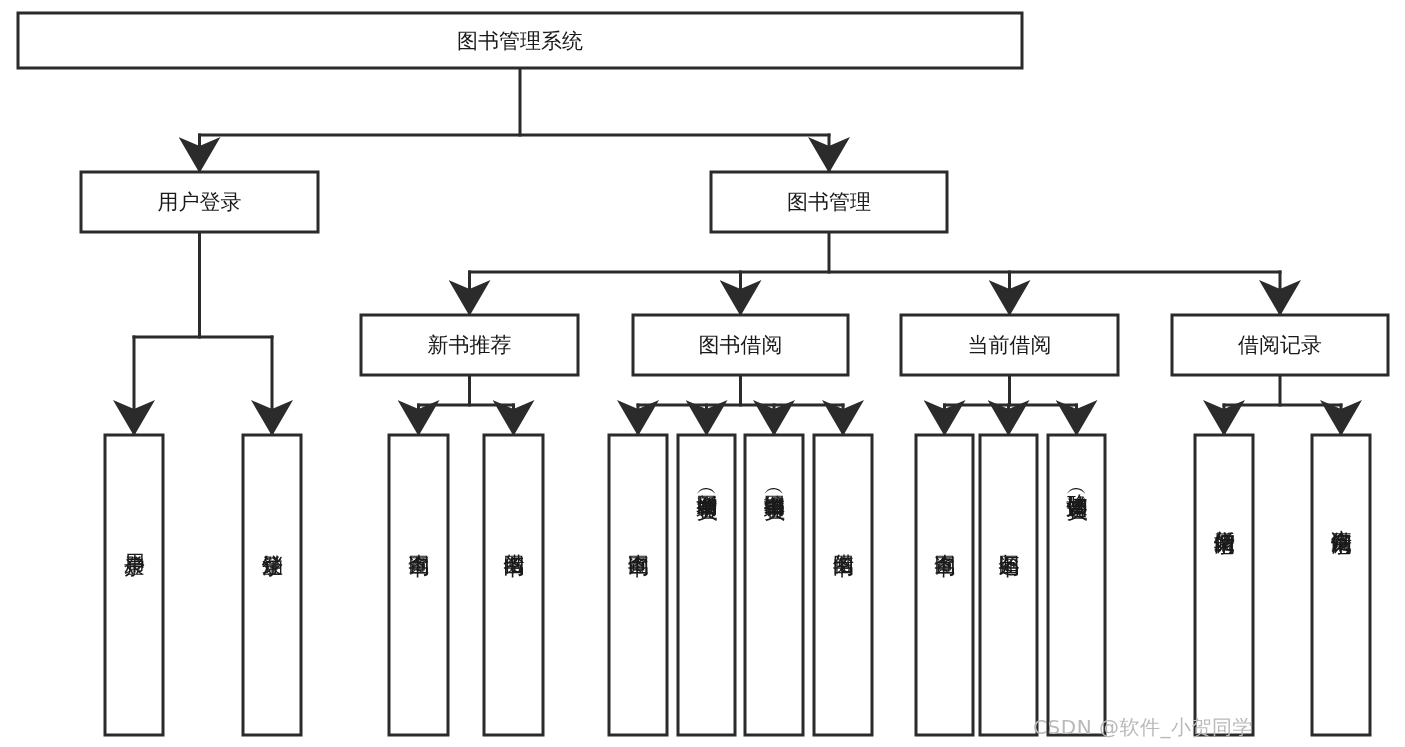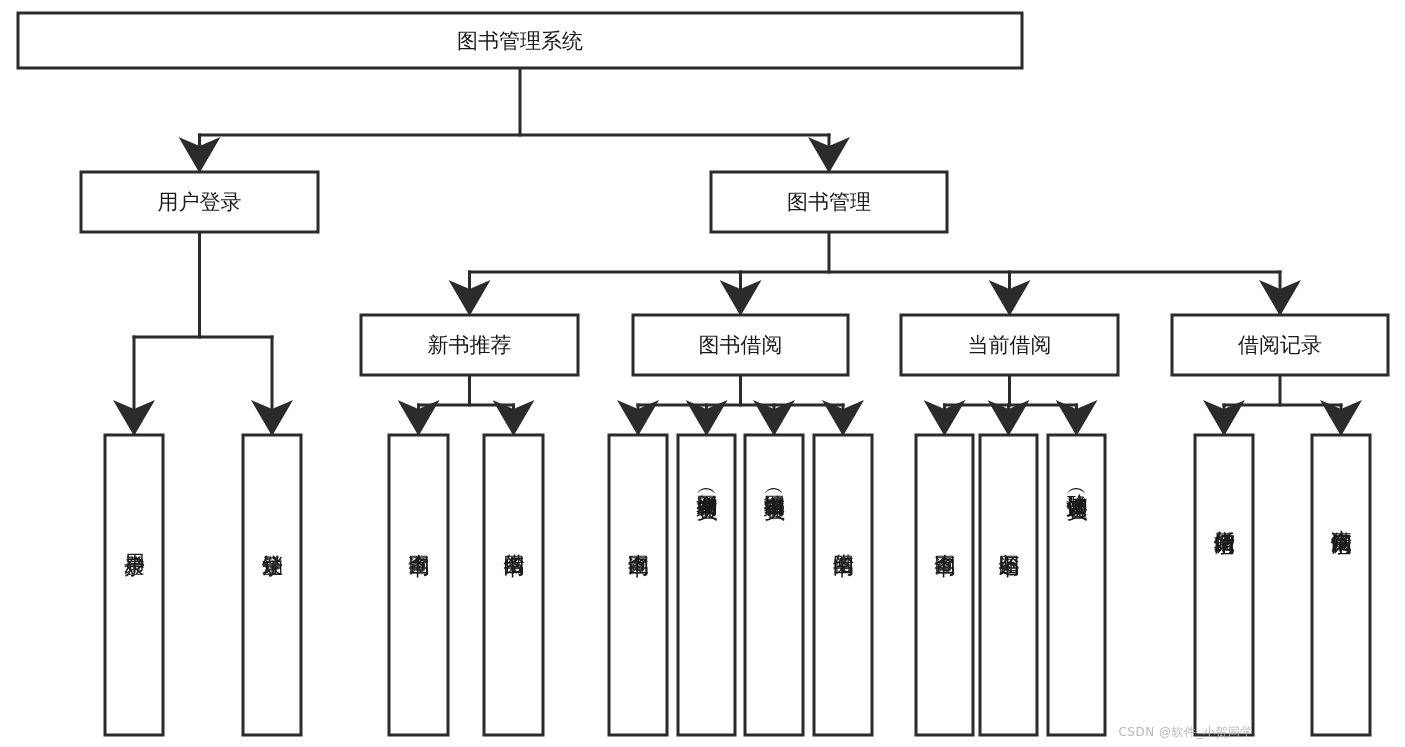--- a/index.html
+++ b/index.html
@@ -62,21 +62,21 @@
     line-height: 1.18;
     color: #1a1a1a;
     letter-spacing: 1px;
     white-space: nowrap;
   }
   .watermark {
     position: absolute;
     right: 8px;
     bottom: 6px;
     font-family: "DejaVu Sans", "Liberation Sans", sans-serif;
-    font-size: 12px;
+    font-size: 20px;
     color: #b9b9b9;
     letter-spacing: 0.5px;
     user-select: none;
   }
 </style>
 </head>
 <body>
 
 <div id="diagram-root">
 

